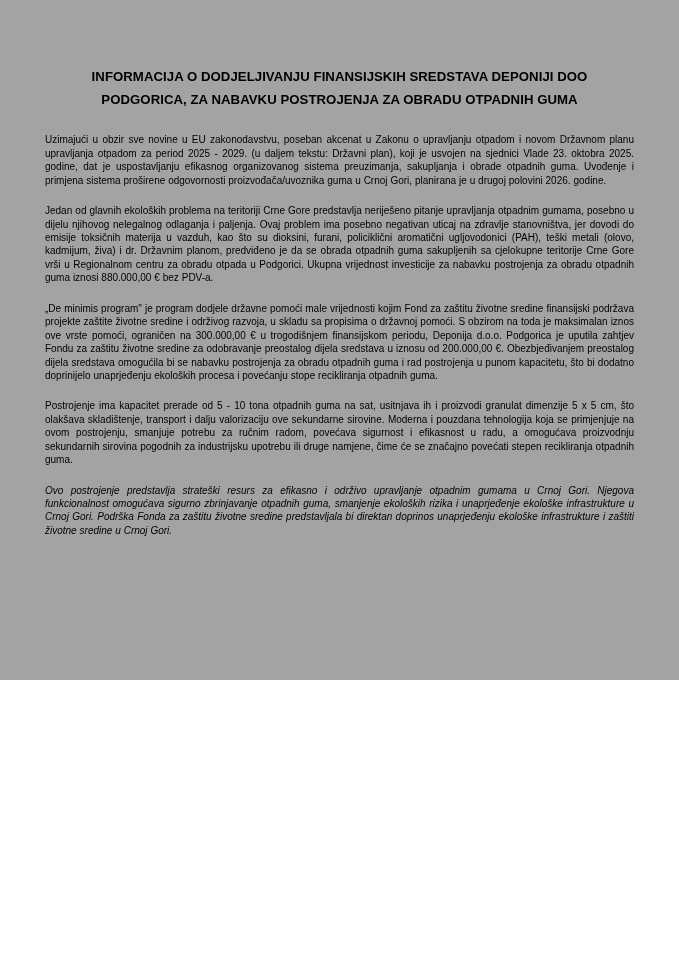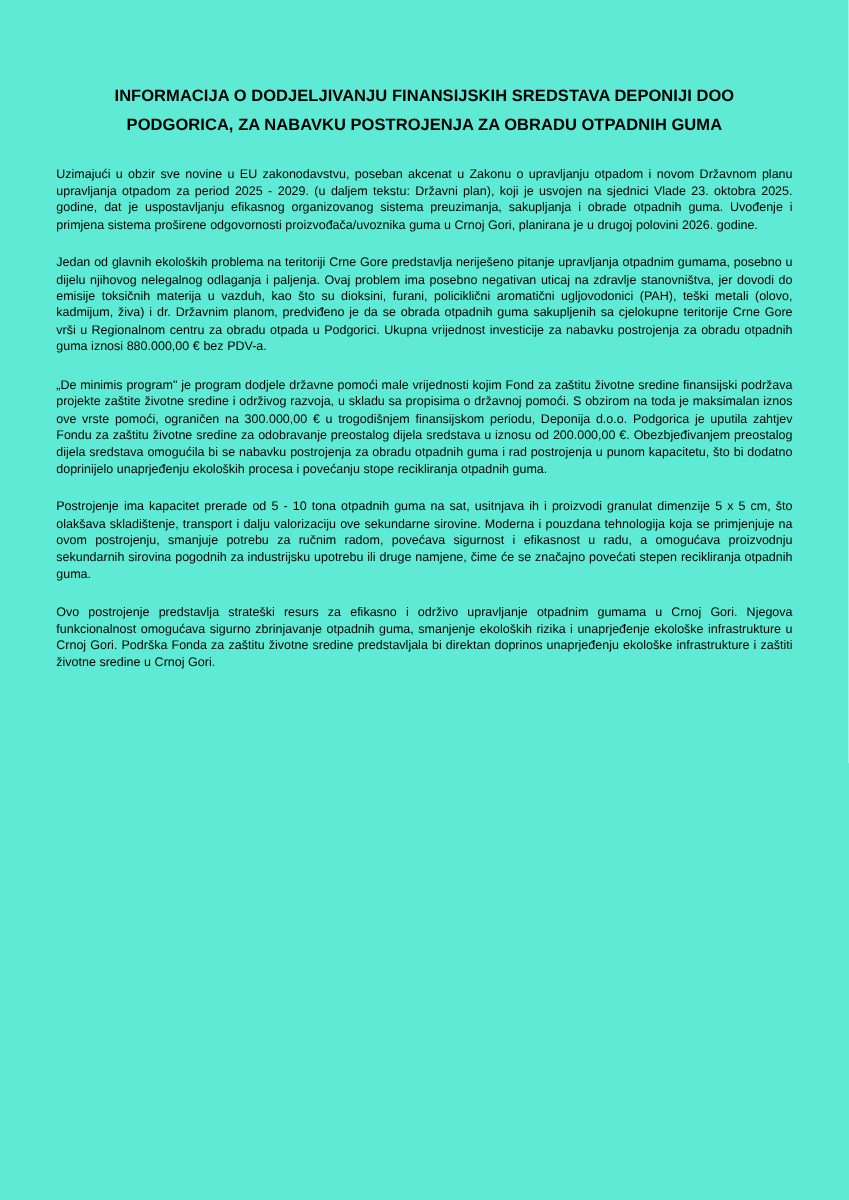--- a/index.html
+++ b/index.html
@@ -10,22 +10,22 @@
   body {
     width: 679px;
     height: 960px;
     font-family: "Liberation Sans", sans-serif;
     color: #000000;
     overflow: hidden;
   }
   .page {
     position: relative;
     width: 679px;
-    height: 960px;
-    background: #5eead4;
+    height: 680px;
+    background: #a3a3a3;
     box-sizing: border-box;
   }
   .content {
     position: absolute;
     left: 45px;
     top: 66px;
     width: 589px;
   }
   .doc-title {
     font-size: 13.2px;
@@ -40,20 +40,21 @@
     font-size: 10px;
     line-height: 1.345;
     text-align: justify;
     text-justify: inter-word;
     margin: 0 0 17px 0;
     hyphens: none;
     word-spacing: 0.1px;
   }
   .para:last-child {
     margin-bottom: 0;
+    font-style: italic;
   }
 </style>
 </head>
 <body>
 
 <div class="page">
   <div class="content">
 
     <h1 class="doc-title">INFORMACIJA O DODJELJIVANJU FINANSIJSKIH SREDSTAVA DEPONIJI DOO PODGORICA, ZA NABAVKU POSTROJENJA ZA OBRADU OTPADNIH GUMA</h1>
 

